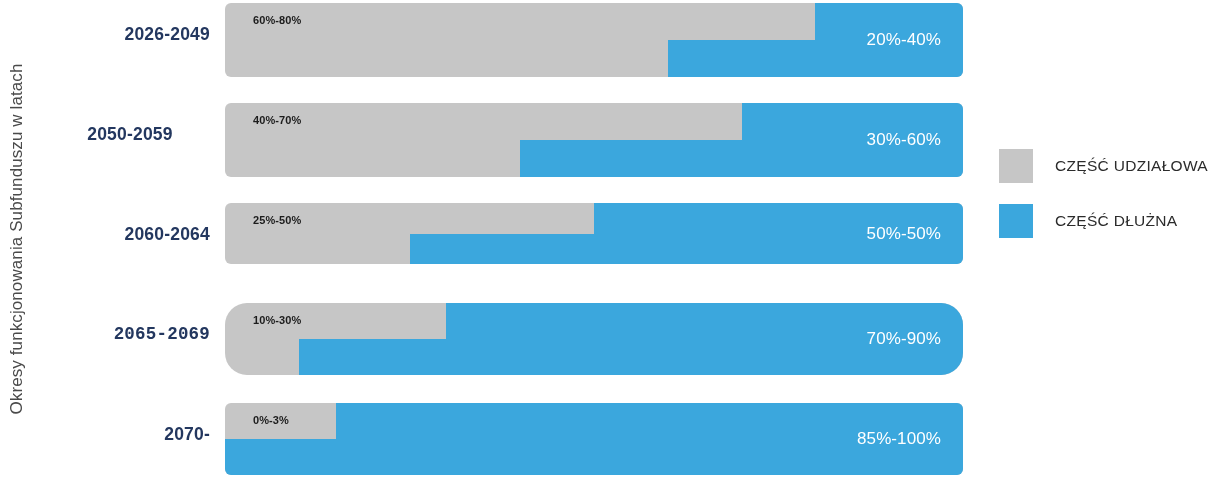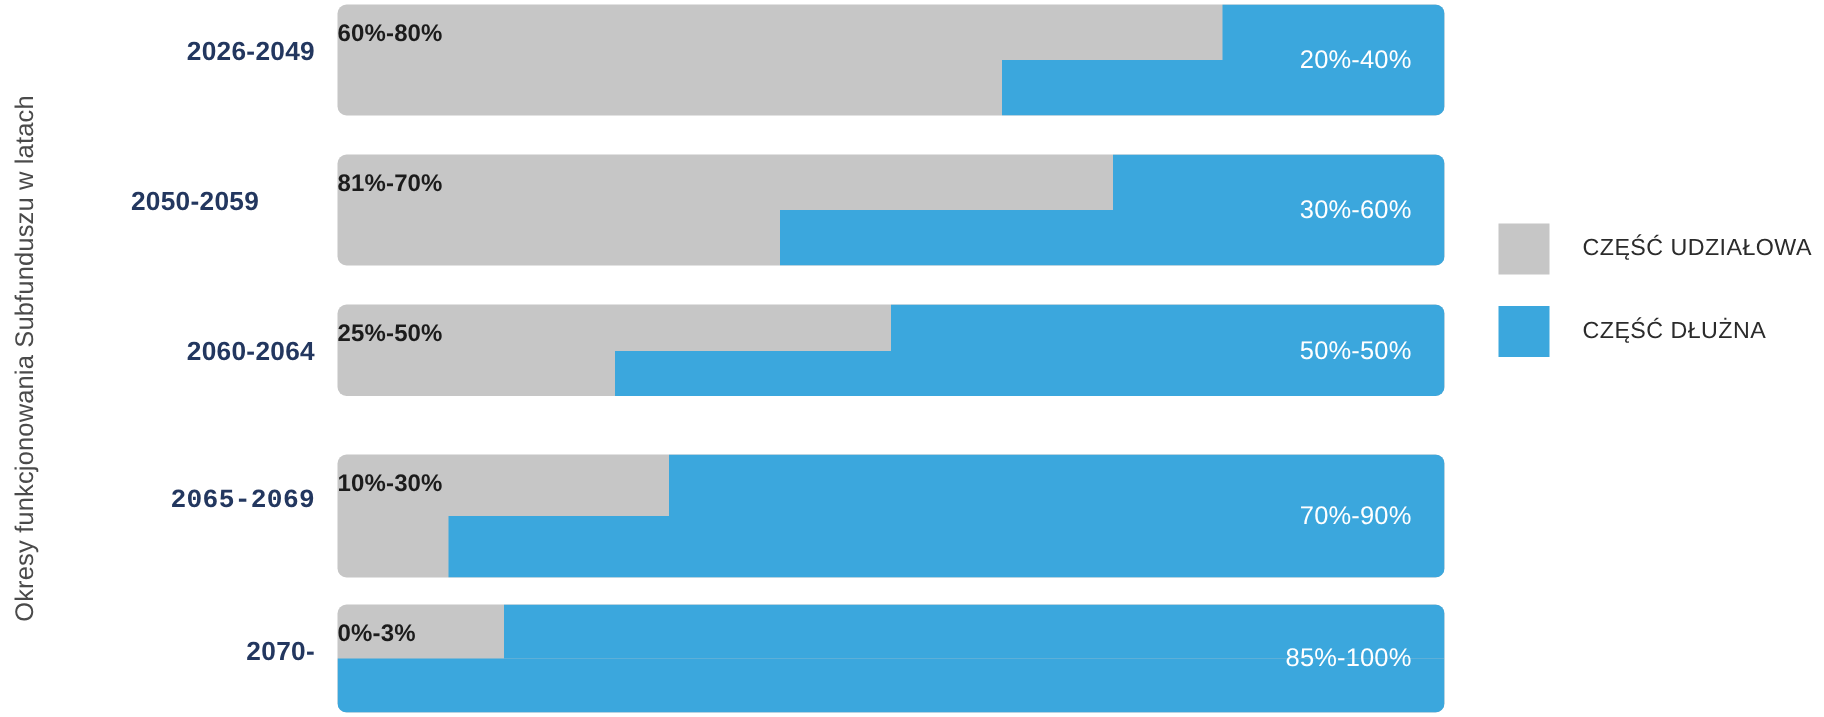--- a/index.html
+++ b/index.html
@@ -83,23 +83,23 @@
   .seg-blue-bot {
     position: absolute;
     right: 0;
     background: #3ba7dd;
   }
   .seg-blue-top { top: 0; height: 50%; }
   .seg-blue-bot { top: 50%; height: 50%; }
 
   .lbl-gray {
     position: absolute;
-    left: 0;
+    left: 28px;
     top: 11px;
-    font-size: 16px;
+    font-size: 11px;
     font-weight: bold;
     color: #1c1c1c;
     letter-spacing: 0.1px;
     white-space: nowrap;
     z-index: 3;
   }
   .lbl-blue {
     position: absolute;
     right: 22px;
     top: 50%;
@@ -160,32 +160,32 @@
     <div class="bar" style="top:3px; height:74px;">
       <div class="seg-blue-top" style="width:20%;"></div>
       <div class="seg-blue-bot" style="width:40%;"></div>
       <div class="lbl-gray">60%-80%</div>
       <div class="lbl-blue">20%-40%</div>
     </div>
 
     <div class="bar" style="top:103px; height:74px;">
       <div class="seg-blue-top" style="width:30%;"></div>
       <div class="seg-blue-bot" style="width:60%;"></div>
-      <div class="lbl-gray">81%-70%</div>
+      <div class="lbl-gray">40%-70%</div>
       <div class="lbl-blue">30%-60%</div>
     </div>
 
     <div class="bar" style="top:203px; height:61px;">
       <div class="seg-blue-top" style="width:50%;"></div>
       <div class="seg-blue-bot" style="width:75%;"></div>
       <div class="lbl-gray">25%-50%</div>
       <div class="lbl-blue">50%-50%</div>
     </div>
 
-    <div class="bar" style="top:303px; height:82px;">
+    <div class="bar" style="top:303px; height:72px;border-radius:22px;">
       <div class="seg-blue-top" style="width:70%;"></div>
       <div class="seg-blue-bot" style="width:90%;"></div>
       <div class="lbl-gray">10%-30%</div>
       <div class="lbl-blue">70%-90%</div>
     </div>
 
     <div class="bar" style="top:403px; height:72px;">
       <div class="seg-blue-top" style="width:85%;"></div>
       <div class="seg-blue-bot" style="width:100%;"></div>
       <div class="lbl-gray">0%-3%</div>

